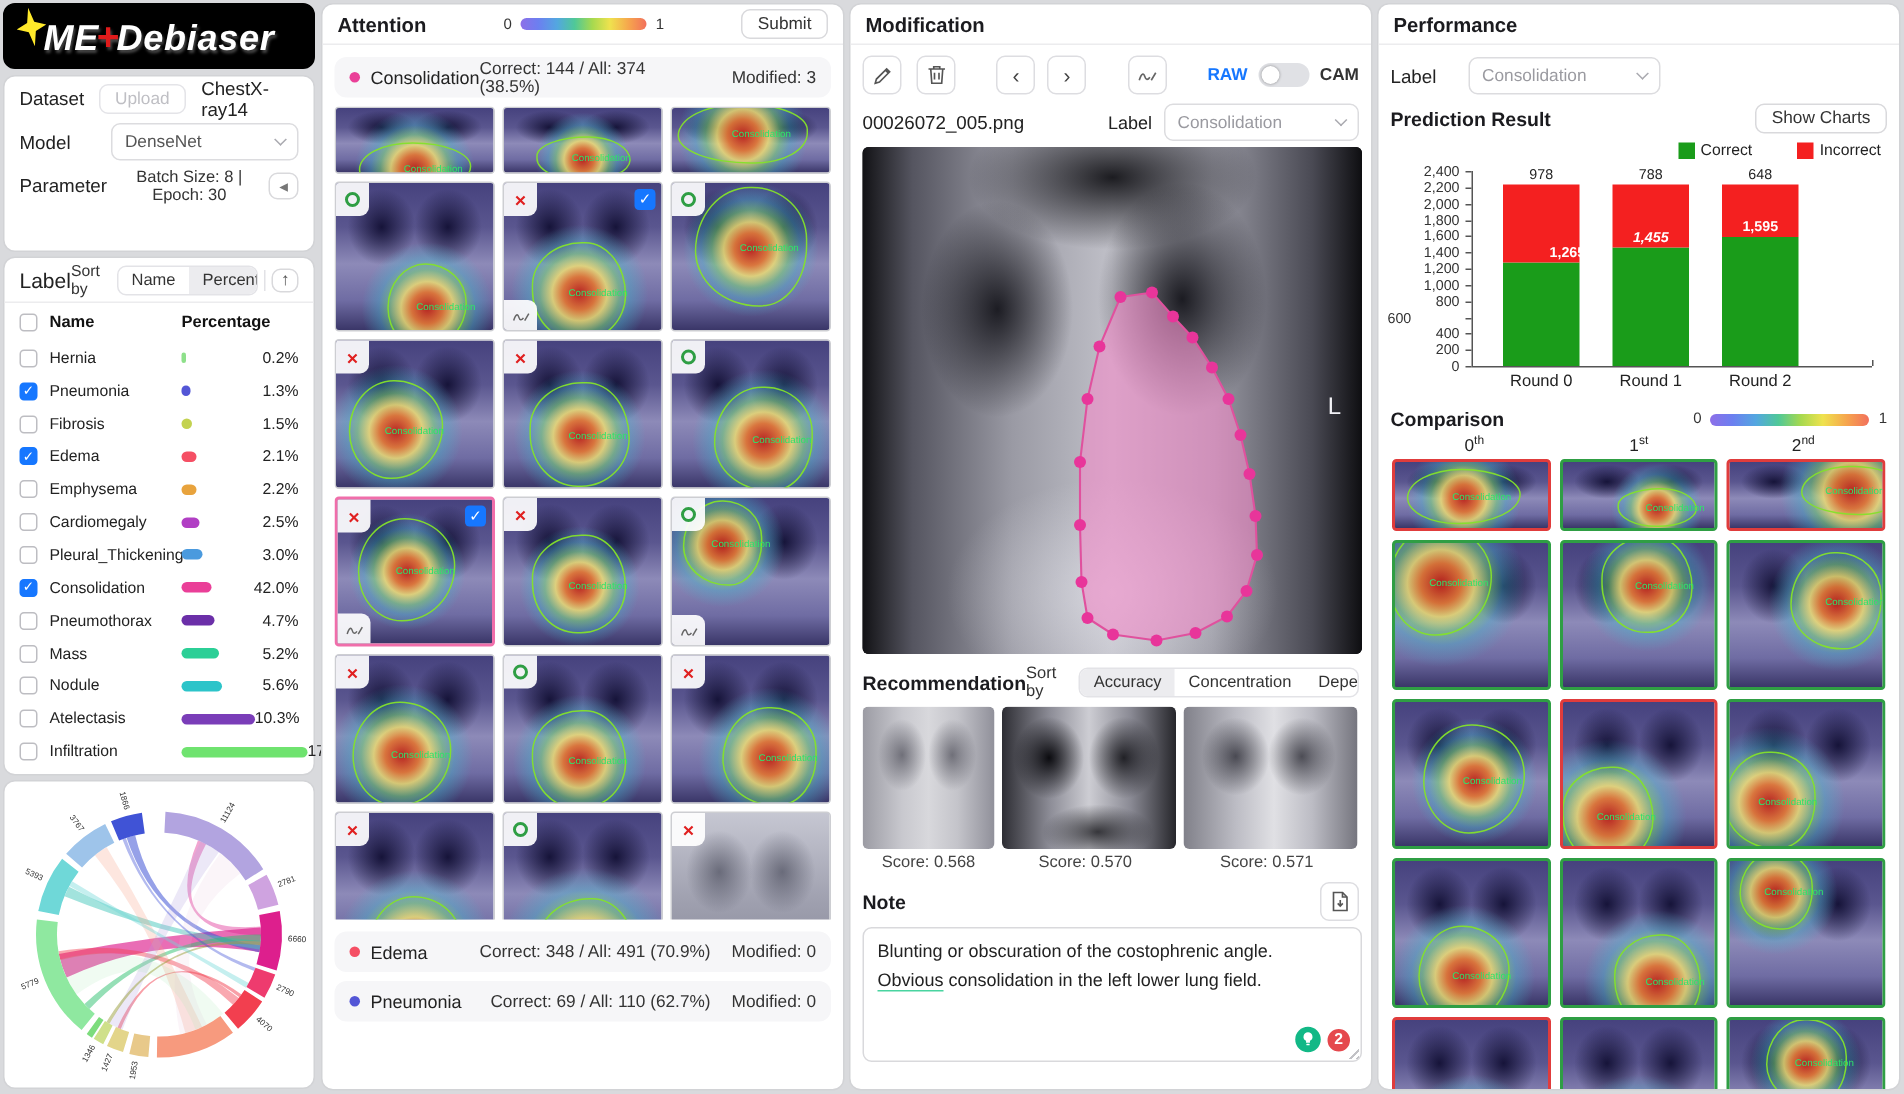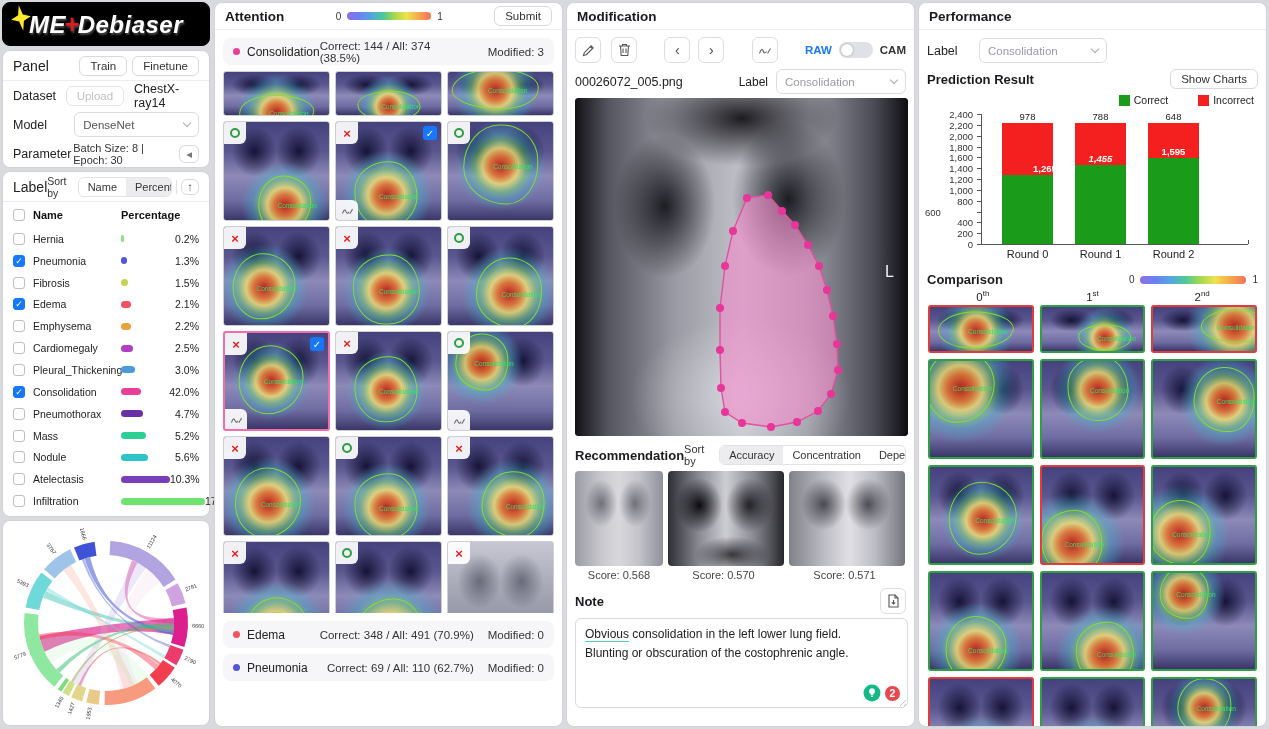--- a/index.html
+++ b/index.html
@@ -102,39 +102,33 @@
   #perf-chart{position:relative;height:158px;margin:2px 6px 0 6px;font-size:9.5px;color:#333;}
   .legend{display:flex;justify-content:flex-end;gap:14px;align-items:center;margin:4px 12px 0 0;height:13px;}
   .legend .litem{display:flex;align-items:flex-end;gap:4px;font-size:10.5px;color:#222;padding-left:16px;}
   .lsq{width:11px;height:11px;display:inline-block;}
   #cmp-grid{display:grid;grid-template-columns:repeat(3,1fr);grid-template-rows:48px repeat(4,100px);gap:6px;
     height:427px;overflow:hidden;margin:2px 9px 0 9px;}
   .colheads{display:flex;margin:2px 9px 0 9px;}
   .colheads div{flex:1;text-align:center;font-size:11.5px;color:#222;}
   sup{font-size:8px;}
   .hspacer{flex:1;}
-  .smalltxt{font-size:11px;color:#333;}
+  .smalltxt{font-size:11px;color:#333;text-align:center;}
   .fname{font-size:12.5px;color:#222;}
   .rawcam{font-size:11.5px;font-weight:600;}
 </style>
 </head>
 <body>
 
 <div id="logo-card" class="card">
   <span class="star"></span>
   <span class="logo-text"><span>ME</span><span class="plus">+</span><span>Debiaser</span></span>
 </div>
 
 <div id="panel-card" class="card" style="left:2px;top:50px;width:208px;height:118px;">
-  <div class="prow" style="height:30px;border-bottom:1px solid #ececee;">
-    <span class="plabel" style="font-size:14px;">Panel</span>
-    <span class="hspacer"></span>
-    <span class="btn" style="margin-right:5px;">Train</span>
-    <span class="btn">Finetune</span>
-  </div>
   <div class="prow" style="height:29px;">
     <span class="plabel" style="width:62px;">Dataset</span>
     <span class="btn disabled">Upload</span>
     <span class="plabel" style="margin-left:10px;">ChestX-ray14</span>
   </div>
   <div class="prow" style="height:29px;">
     <span class="plabel" style="width:62px;">Model</span>
     <span class="select" style="width:126px;color:#555;">
         <span>DenseNet</span>
         <span class="cdown"></span>
@@ -556,22 +550,22 @@
     <span class="hspacer"></span>
     <span class="icon-btn">
         <svg width="13" height="14" viewBox="0 0 13 14">
           <path d="M2 1h6l3 3v9H2z" fill="none" stroke="#555" stroke-width="1.1"></path>
           <path d="M8 1v3h3" fill="none" stroke="#555" stroke-width="1.1"></path>
           <path d="M6.5 6v4M4.8 8.3L6.5 10l1.7-1.7" stroke="#555" stroke-width="1.1" fill="none"></path>
         </svg>
       </span>
   </div>
   <div id="note-area">
+    <div>Blunting or obscuration of the costophrenic angle.</div>
     <div><span class="flagword">Obvious</span><span> consolidation in the left lower lung field.</span></div>
-    <div>Blunting or obscuration of the costophrenic angle.</div>
     <div class="notebadges">
       <svg width="18" height="18" viewBox="0 0 18 18">
           <circle cx="9" cy="9" r="8.5" fill="#12b886"></circle>
           <path d="M9 4.2a3 3 0 0 0-1.3 5.7v1.3h2.6V9.9A3 3 0 0 0 9 4.2z" fill="#fff"></path>
           <rect x="7.9" y="11.8" width="2.2" height="1.1" rx=".4" fill="#fff"></rect>
         </svg>
       <span class="redbadge">2</span>
     </div>
     <span class="resizeh"></span>
   </div>

